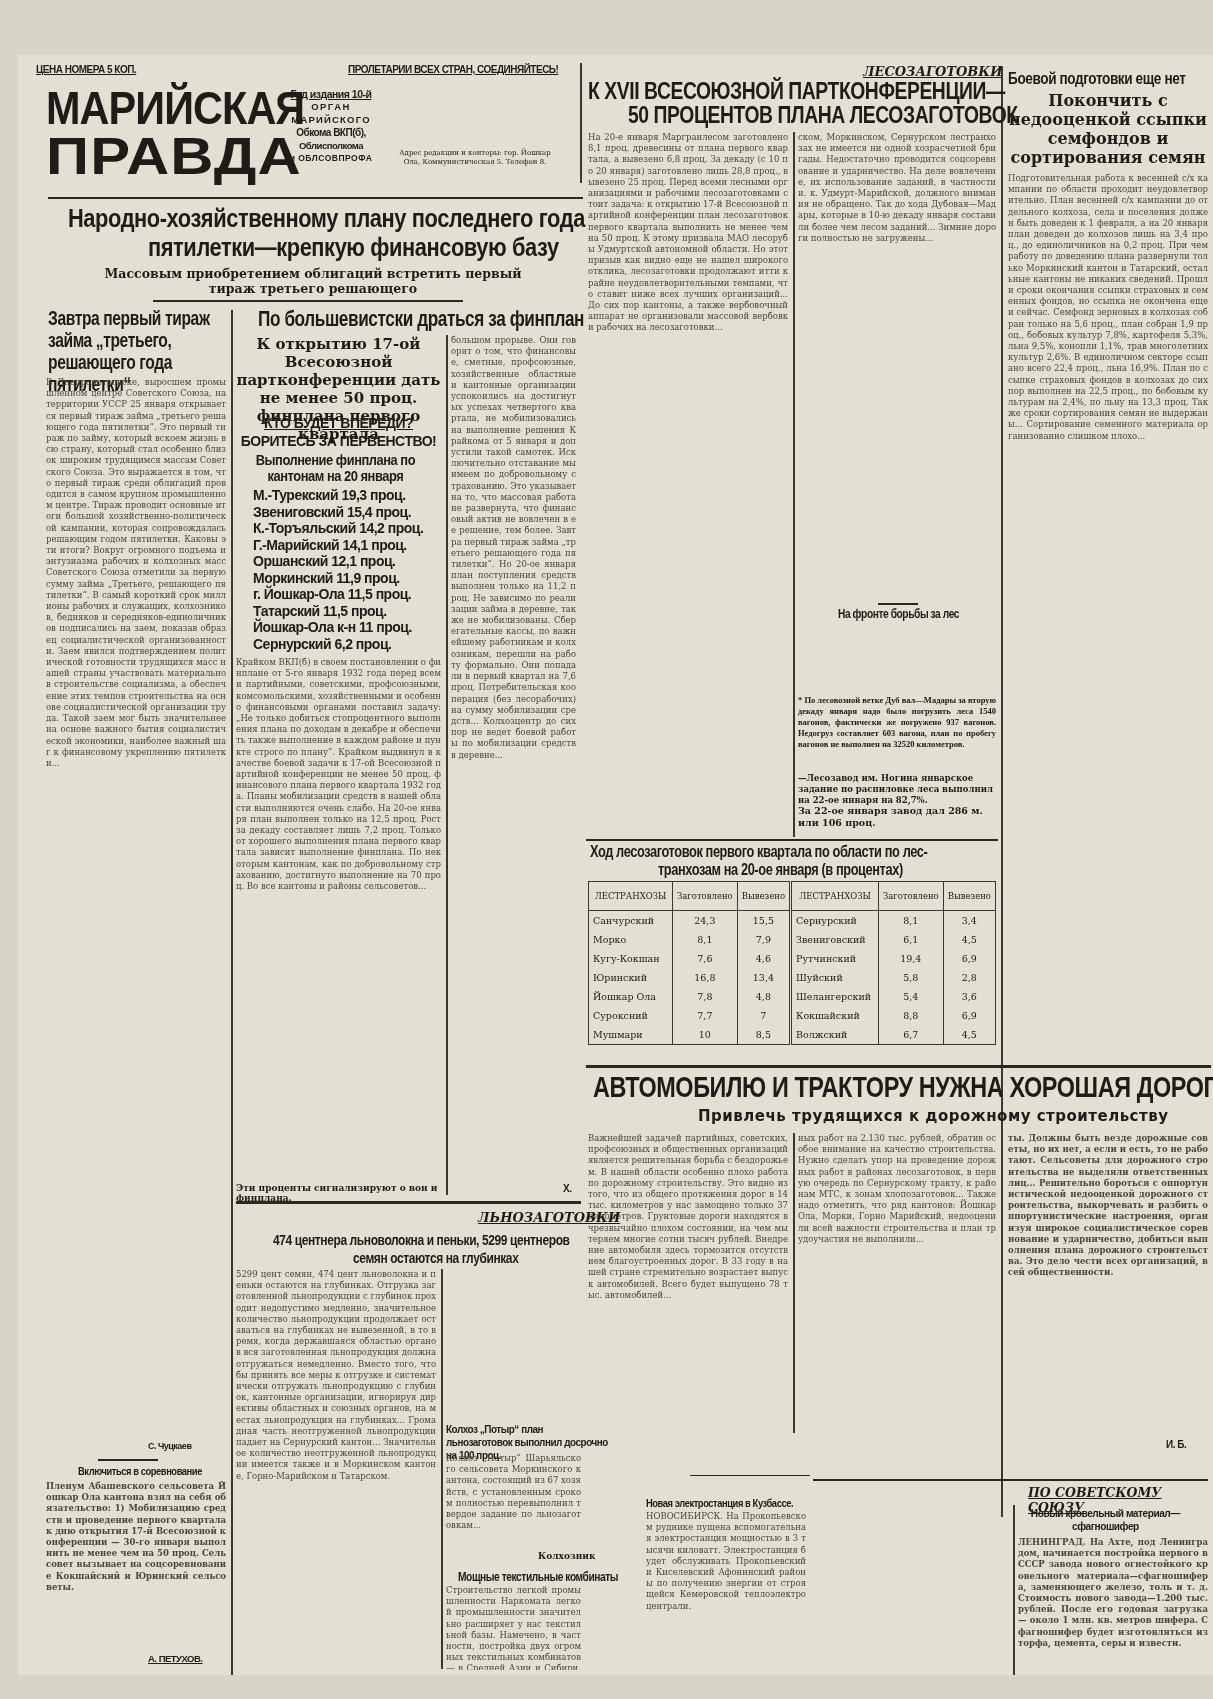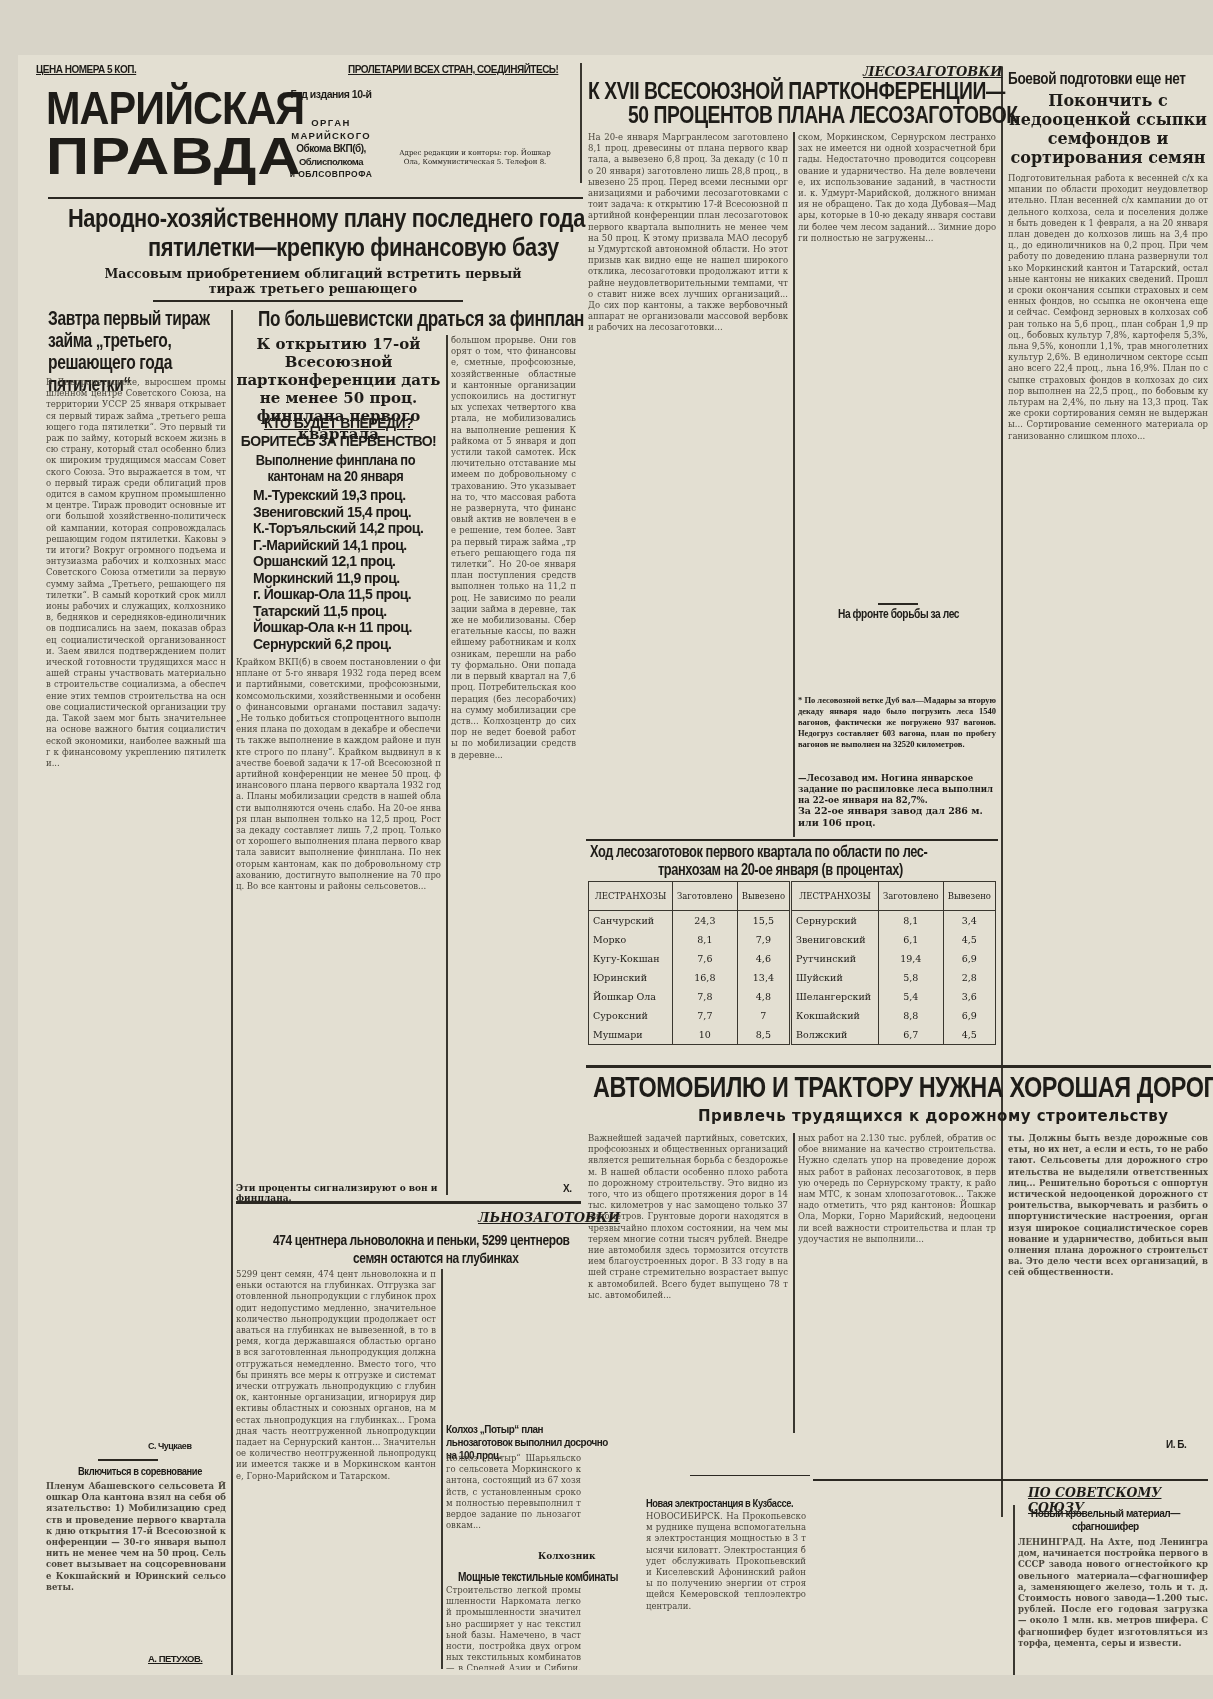--- a/index.html
+++ b/index.html
@@ -25,21 +25,21 @@
 
   <div class="abs cond" style="left:18px;top:9px;font-size:10px;text-decoration:underline;">ЦЕНА НОМЕРА 5 КОП.</div>
   <div class="abs cond" style="left:330px;top:9px;font-size:10px;text-decoration:underline;">ПРОЛЕТАРИИ ВСЕХ СТРАН, СОЕДИНЯЙТЕСЬ!</div>
 
   <div class="abs" style="left:28px;top:30px;width:260px;">
     <div class="cond" style="font-size:46px;line-height:46px;transform:scaleX(0.9);letter-spacing:-1px;">МАРИЙСКАЯ</div>
     <div class="cond" style="font-size:52px;line-height:50px;transform:scaleX(1.15);letter-spacing:1px;">ПРАВДА</div>
   </div>
 
   <div class="abs" style="left:268px;top:33px;width:90px;text-align:center;">
-    <div class="cond" style="font-size:10.5px;margin-bottom:16px;">Год издания 10-й</div>
+    <div class="cond" style="font-size:10.5px;text-decoration:underline;margin-bottom:0;">Год издания 10-й</div>
     <div class="cond" style="font-size:9.5px;line-height:13px;letter-spacing:1.5px;">ОРГАН</div>
     <div class="cond" style="font-size:9.5px;line-height:13px;letter-spacing:1.2px;">МАРИЙСКОГО</div>
     <div class="cond" style="font-size:10px;line-height:13px;">Обкома ВКП(б),</div>
     <div class="cond" style="font-size:9.5px;line-height:13px;">Облисполкома</div>
     <div class="cond" style="font-size:8.5px;line-height:13px;letter-spacing:0.5px;">и ОБЛСОВПРОФА</div>
   </div>
 
   <div class="abs ser" style="left:372px;top:94px;width:170px;font-size:7px;line-height:9px;text-align:center;">Адрес редакции и конторы: гор. Йошкар Ола, Коммунистическая 5. Телефон 8.</div>
 
   <div class="vline" style="left:562px;top:8px;height:120px;"></div>

